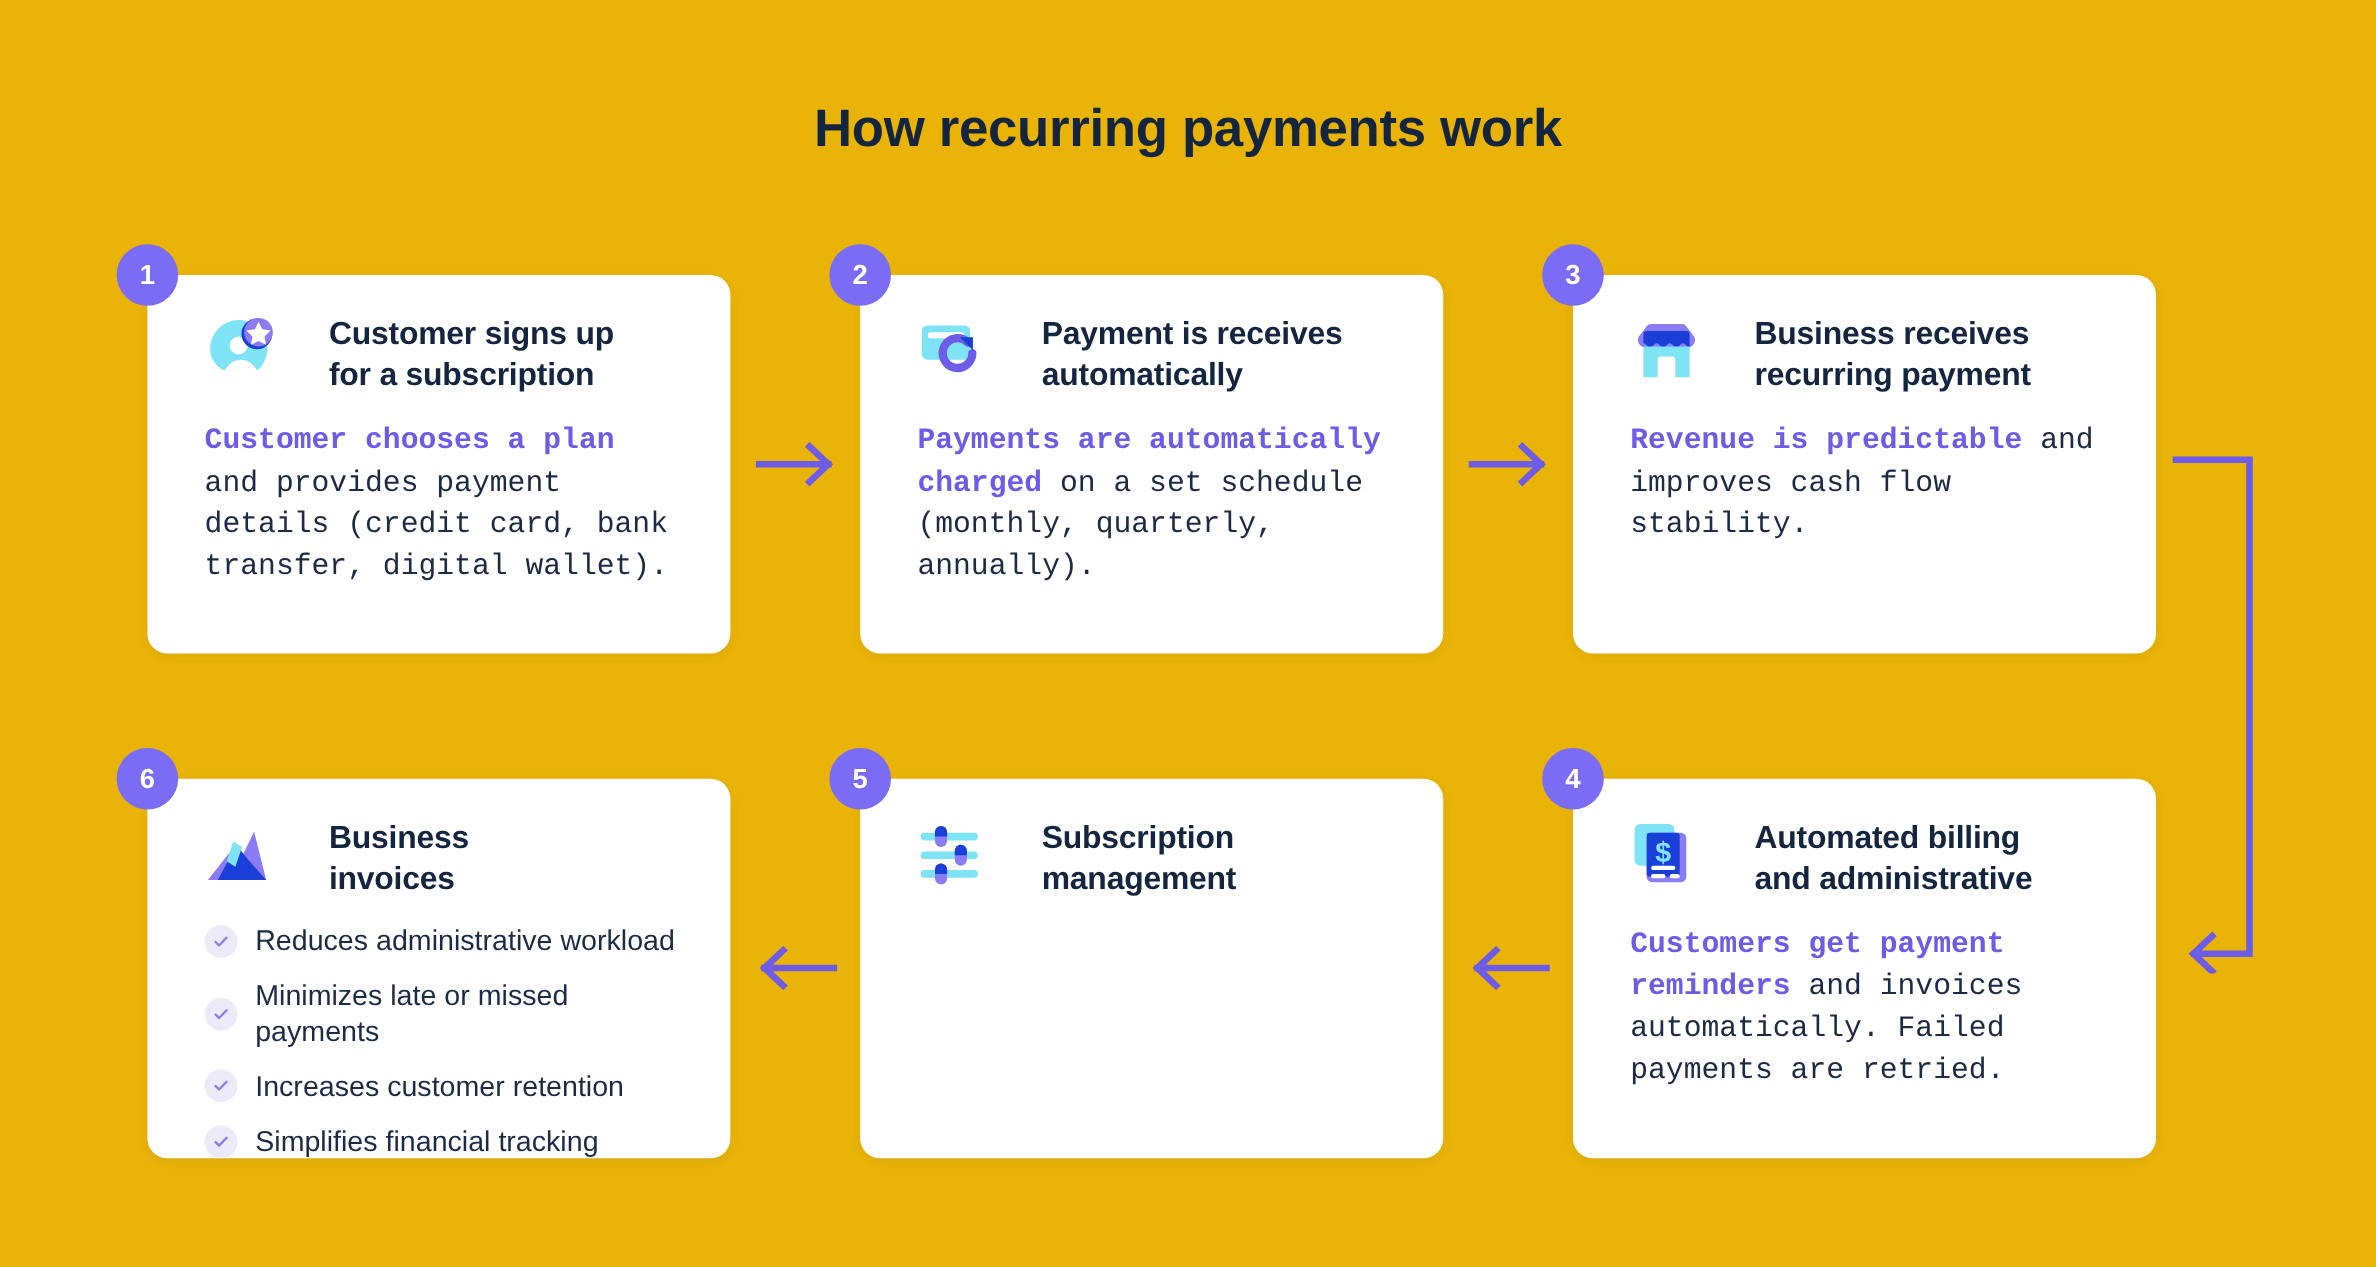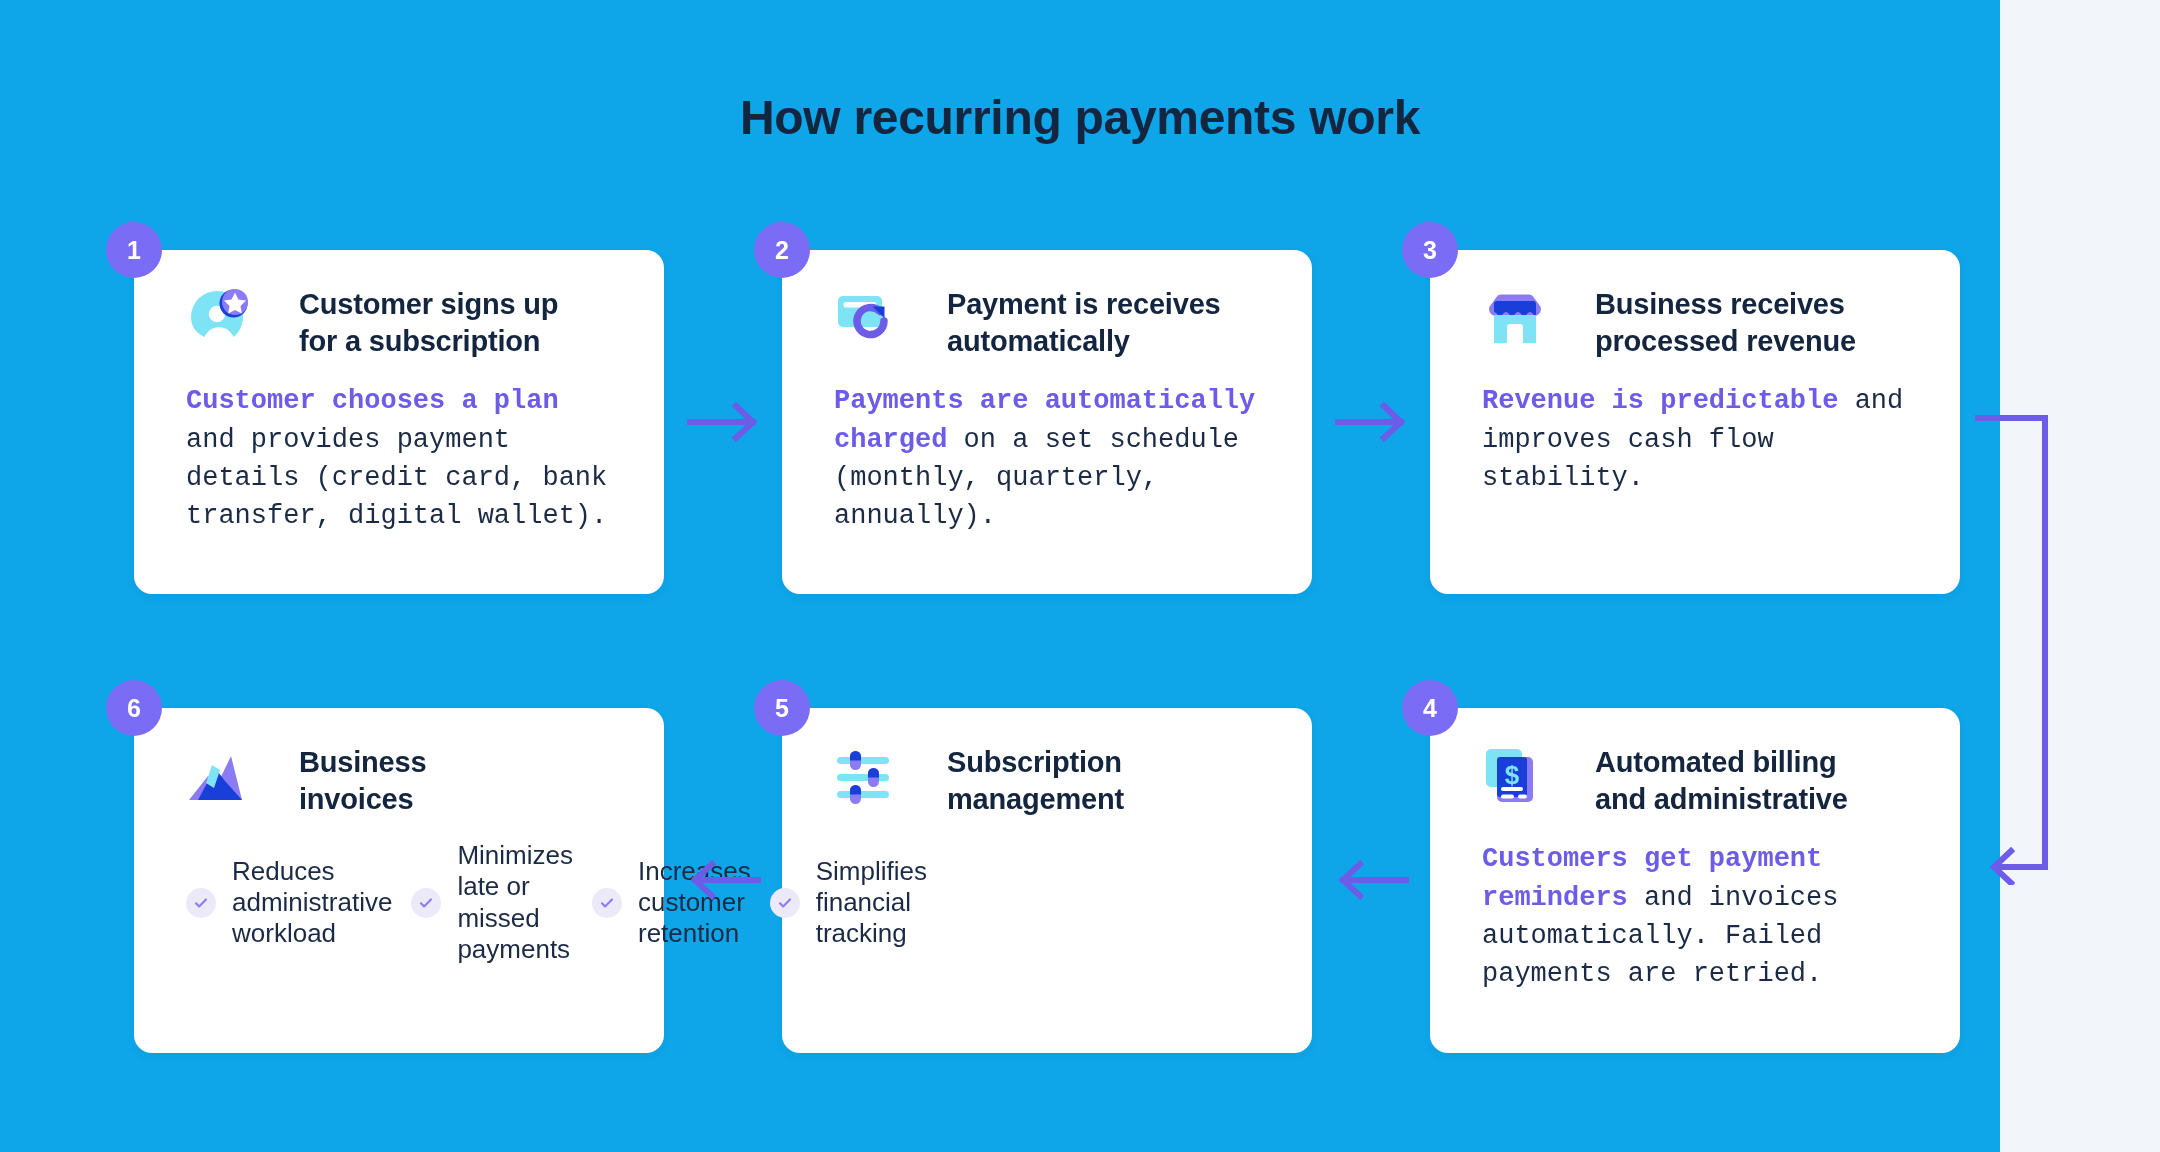--- a/index.html
+++ b/index.html
@@ -7,23 +7,23 @@
   html, body {
     width: 2160px;
     height: 1152px;
     background: #f2f6fa;
     font-family: "Liberation Sans", sans-serif;
     overflow: hidden;
   }
 
   .page {
     position: relative;
-    width: 2000px;
+    width: 2160px;
     height: 1152px;
-    background: #0ea5e9;
+    background: #eab308;
   }
 
   
   .title {
     position: absolute;
     top: 90px;
     left: 0;
     width: 2160px;
     text-align: center;
     font-size: 48px;
@@ -88,21 +88,21 @@
     line-height: 1.42;
     color: #1b2a45;
     font-family: Liberation Mono, monospace;
   }
   .card-body .hl { color: #6c5ce7; font-weight: 600; }
 
   
   .checklist {
     padding: 22px 40px 0 52px;
     display: flex;
-    flex-direction: row;
+    flex-direction: column;
     gap: 19px;
   }
   .check-row {
     display: flex;
     align-items: center;
     gap: 16px;
     font-size: 26px;
     color: #1b2a45;
     line-height: 1.2;
   }
@@ -186,21 +186,21 @@
     <div class="card-head">
       <div class="card-icon">
         <svg viewBox="0 0 66 66">
           <path d="M7 23c0-1.2.4-2.4 1.1-3.3L15 10.6A5 5 0 0 1 19 8.6h28a5 5 0 0 1 4 2l6.9 9.1c.7.9 1.1 2.1 1.1 3.3a7 7 0 0 1-7 7H14a7 7 0 0 1-7-7z" fill="#8b7cf6"></path>
           <path d="M12 30V18a3 3 0 0 1 3-3h36a3 3 0 0 1 3 3v12c-2.5 0-3.3-4-6-4s-3.5 4-6 4-3.3-4-6-4-3.5 4-6 4-3.3-4-6-4-3.5 4-6 4-3.3-4-6-4z" fill="#1a3fd8"></path>
           <path d="M12 29h42v28H41V41a3 3 0 0 0-3-3h-10a3 3 0 0 0-3 3v16H12z" fill="#7ee3f5"></path>
         </svg>
       </div>
       <div class="card-title">
         <span>Business receives</span><br>
-        <span>processed revenue</span>
+        <span>recurring payment</span>
       </div>
     </div>
     <div class="card-body">
       <span class="hl">Revenue is predictable</span><span> and improves cash flow stability.</span>
     </div>
   </div>
 
   <div class="card" style="left:1430px; top:708px; width:530px; height:345px;">
     <div class="badge">4</div>
     <div class="card-head">

